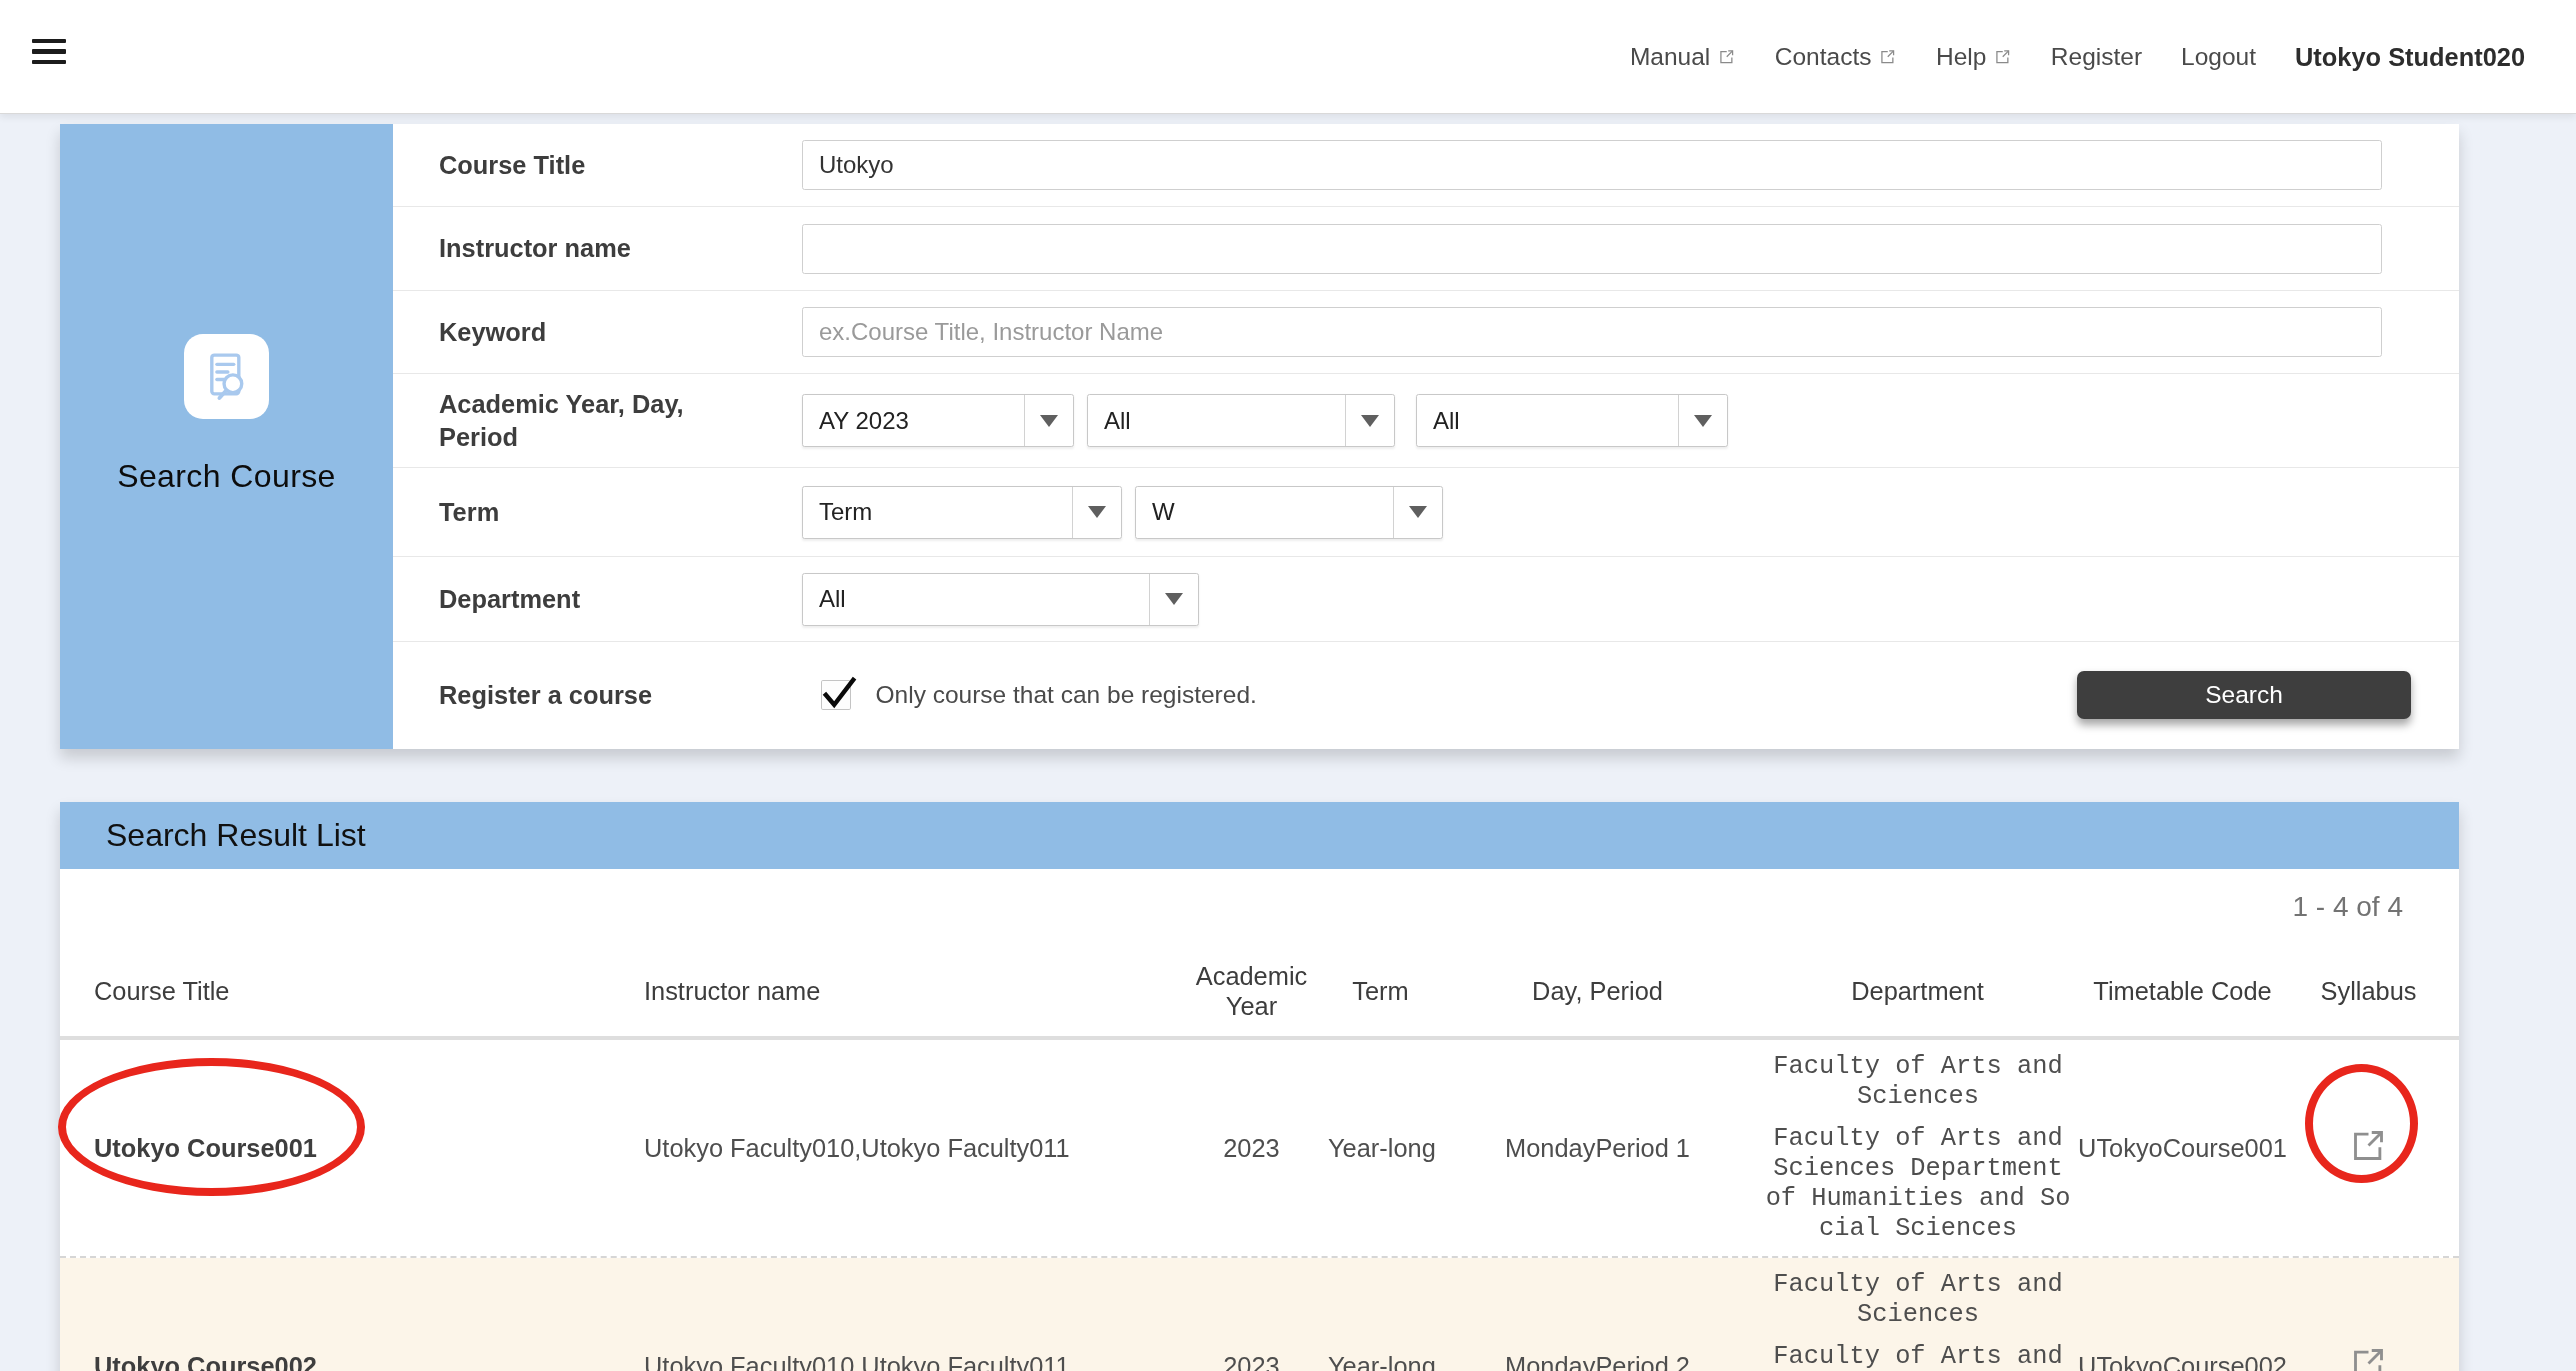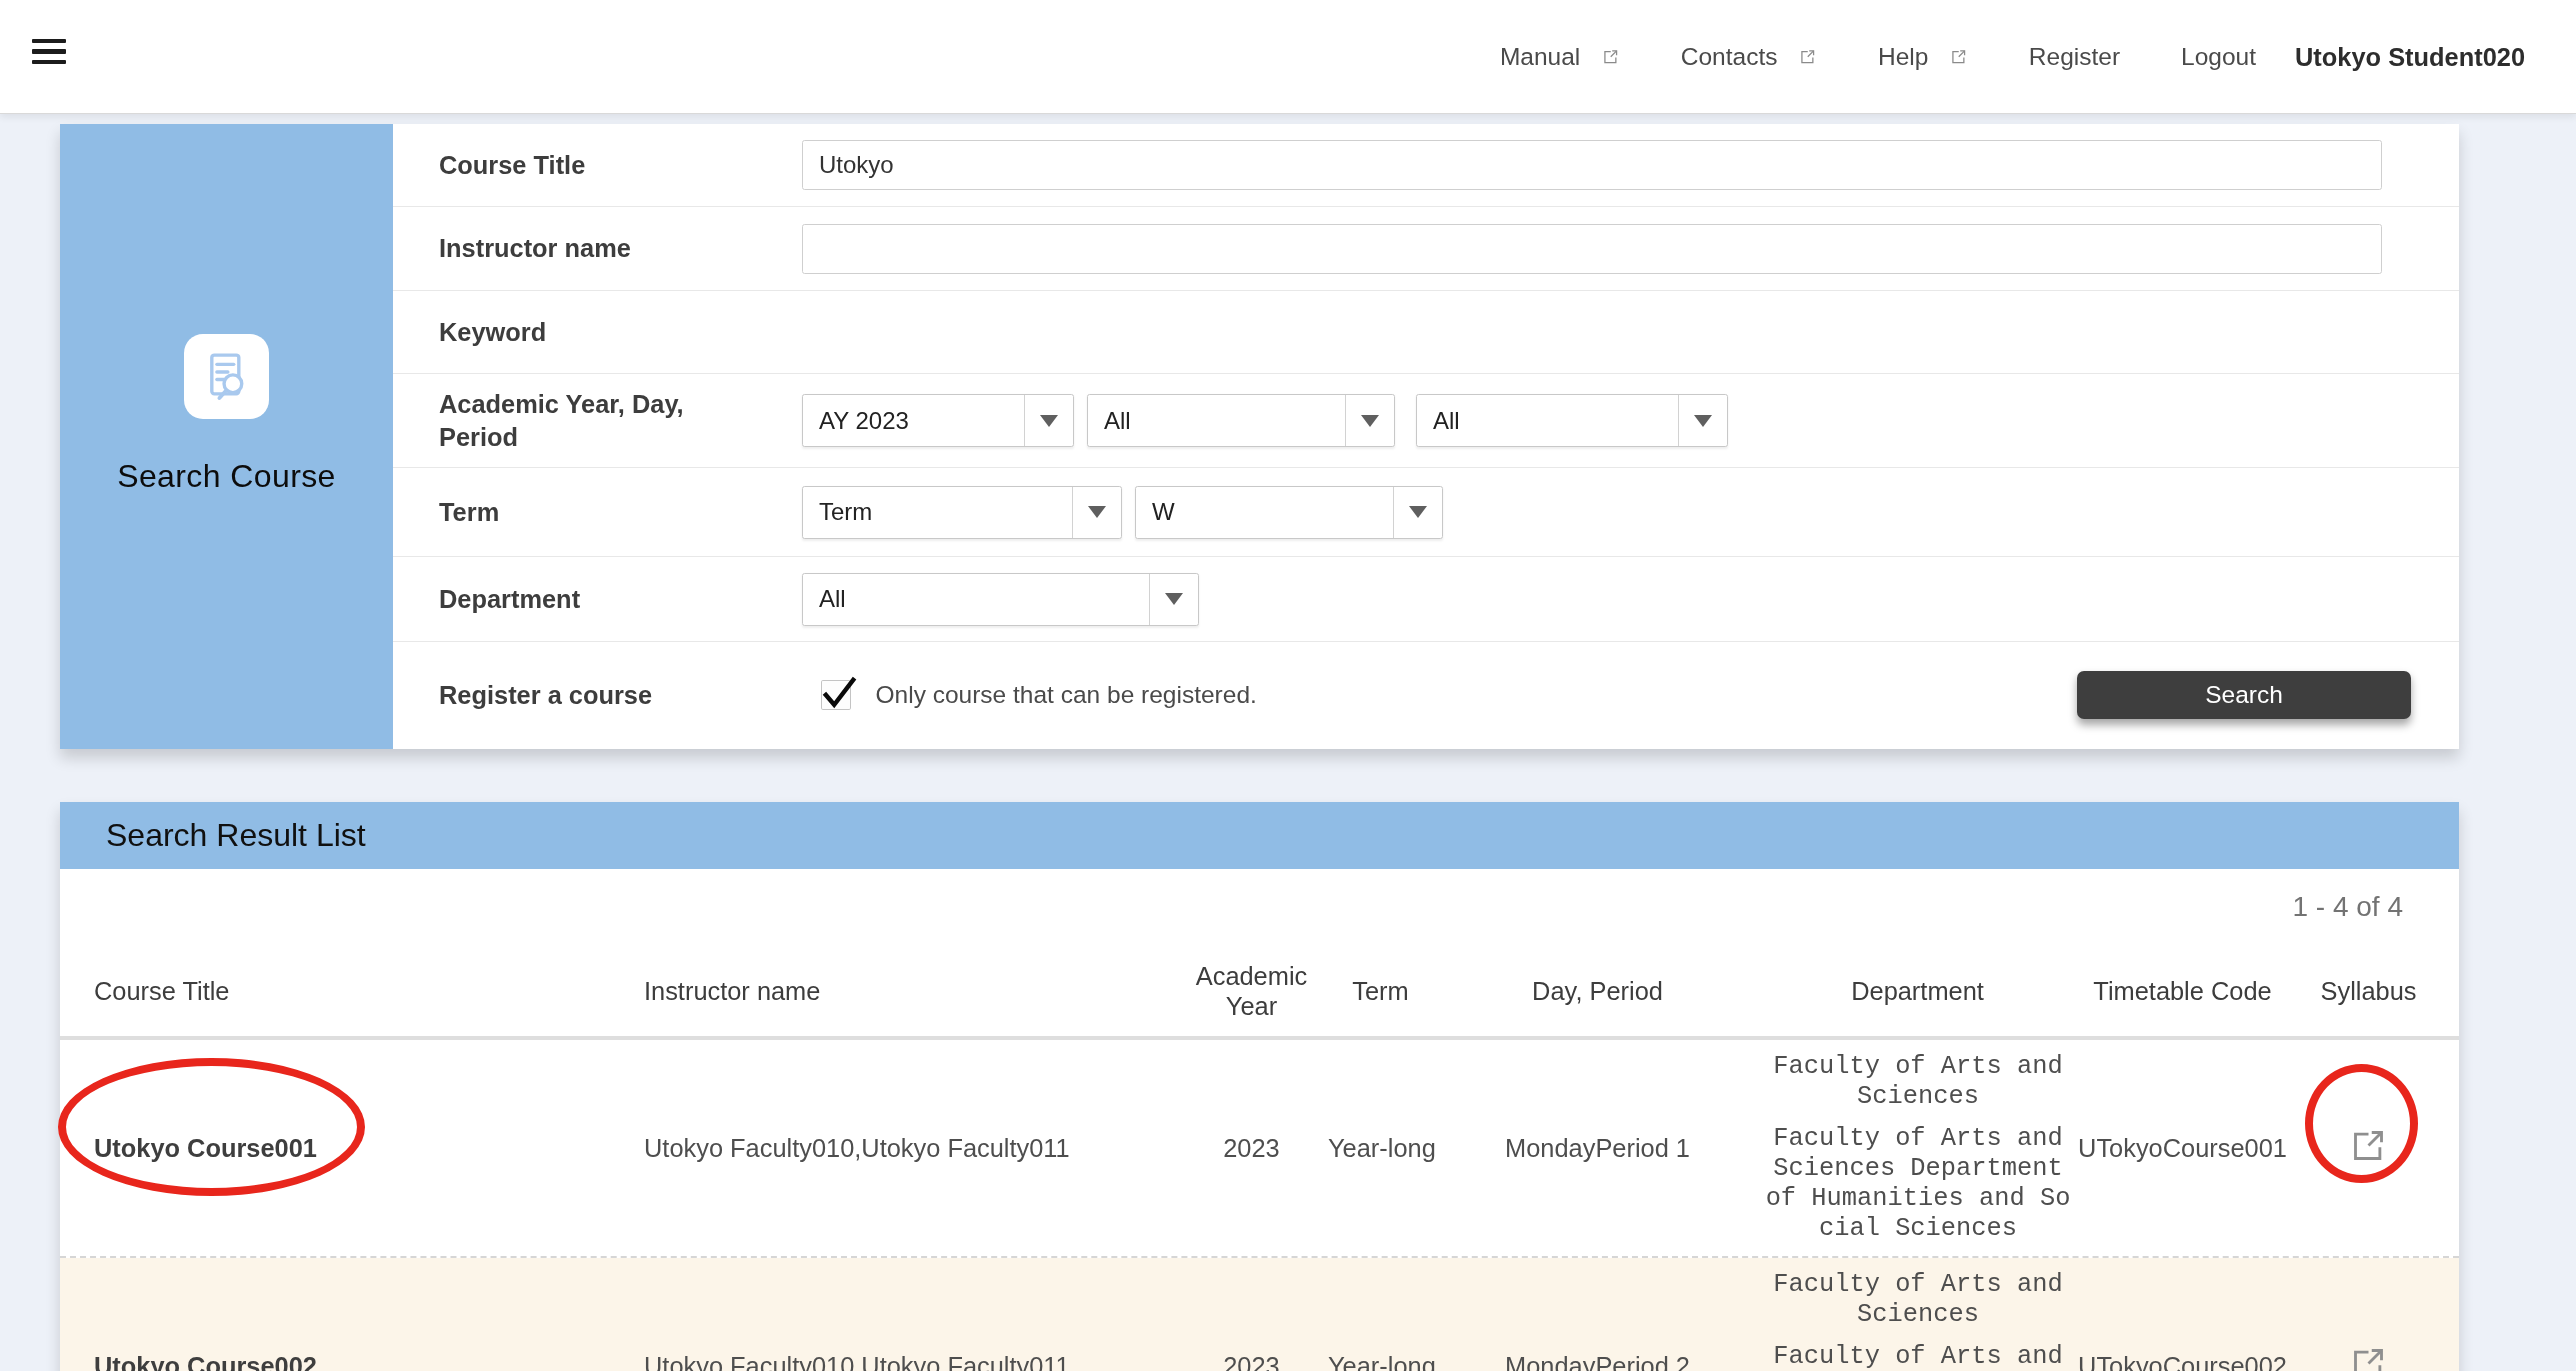--- a/index.html
+++ b/index.html
@@ -7,21 +7,21 @@
     font-family:"Liberation Sans", sans-serif; background:#edf1f8; }
 
   
   .topbar { position:absolute; left:0; top:0; width:2576px; height:114px;
     background:#ffffff; border-bottom:1.8px solid #d9d9d9;
     box-shadow:0 3.5px 7px rgba(0,0,0,.07); z-index:5; }
   .hamburger { position:absolute; left:32px; top:39px; width:35px; cursor:pointer; }
   .hamburger .bar { width:34px; height:4.4px; background:#1c1c1c; border-radius:0.9px; margin-bottom:6.1px; }
   .nav { position:absolute; right:51px; top:0; height:114px; display:flex;
     align-items:center; gap:39px; font-size:24.5px; color:#4a4a4a; }
-  .nav-item { display:flex; align-items:flex-start; gap:22px; cursor:pointer; white-space:nowrap;margin-left:22px; }
+  .nav-item { display:flex; align-items:flex-start; gap:8px; cursor:pointer; white-space:nowrap; }
   .nav-item svg { width:17.5px; height:17.5px; color:#8a8a8a; margin-top:-1.8px; }
   .nav-user { font-weight:bold; color:#2d2d2d; font-size:25.4px; }
 
   
   .panel1 { position:absolute; left:60px; top:124px; width:2399px; height:625px;
     background:#fff; box-shadow:0 8.8px 14px rgba(0,0,0,.16); display:flex; }
   .sidebar { width:333px; background:#90bce5; display:flex; flex-direction:column;
     align-items:center; padding-top:210px; flex-shrink:0; }
   .sidebar-icon { width:85px; height:85px; background:#fff; border-radius:19px;
     display:flex; align-items:center; justify-content:center; margin-bottom:39px; }
@@ -156,20 +156,23 @@
       </div>
     </div>
     <div class="frow r2">
       <div class="flabel">Instructor name</div>
       <div class="fcontrols">
         <input class="txt" type="text" value="" style="">
       </div>
     </div>
     <div class="frow r3">
       <div class="flabel">Keyword</div>
+      <div class="fcontrols">
+        <input class="txt" type="text" placeholder="ex.Course Title, Instructor Name" style="">
+      </div>
     </div>
     <div class="frow r4">
       <div class="flabel">Academic Year, Day, Period</div>
       <div class="fcontrols">
         <div class="select sel-ay">
           <span class="val">AY 2023</span>
           <span class="arrow">
               <span class="tri"></span>
             </span>
         </div>

